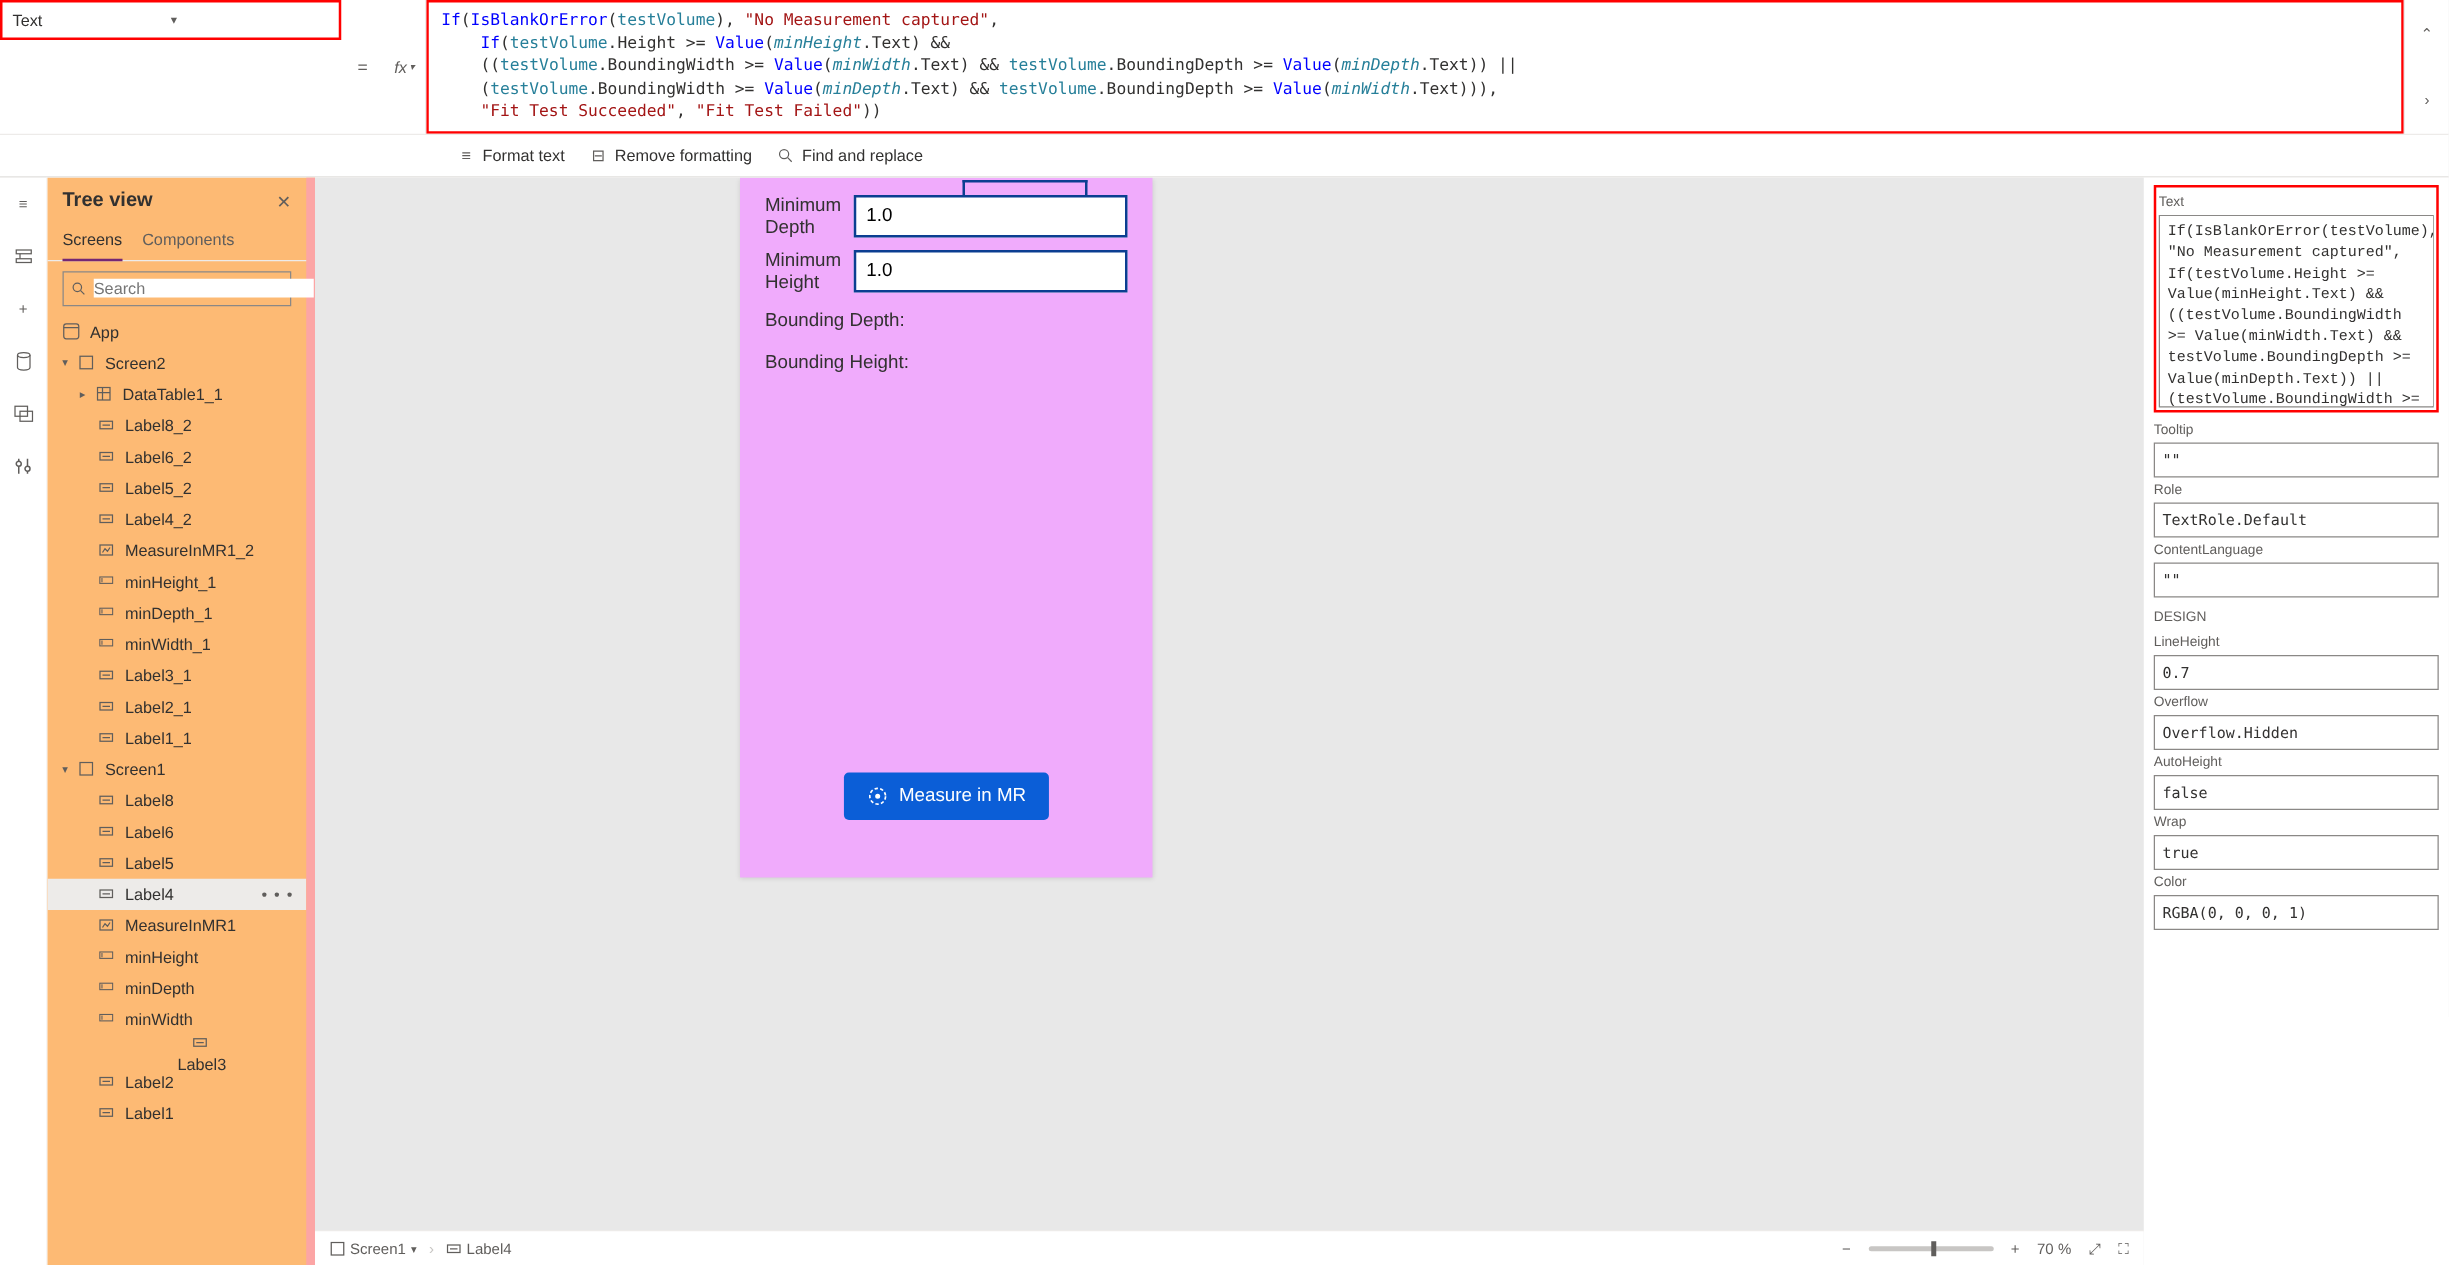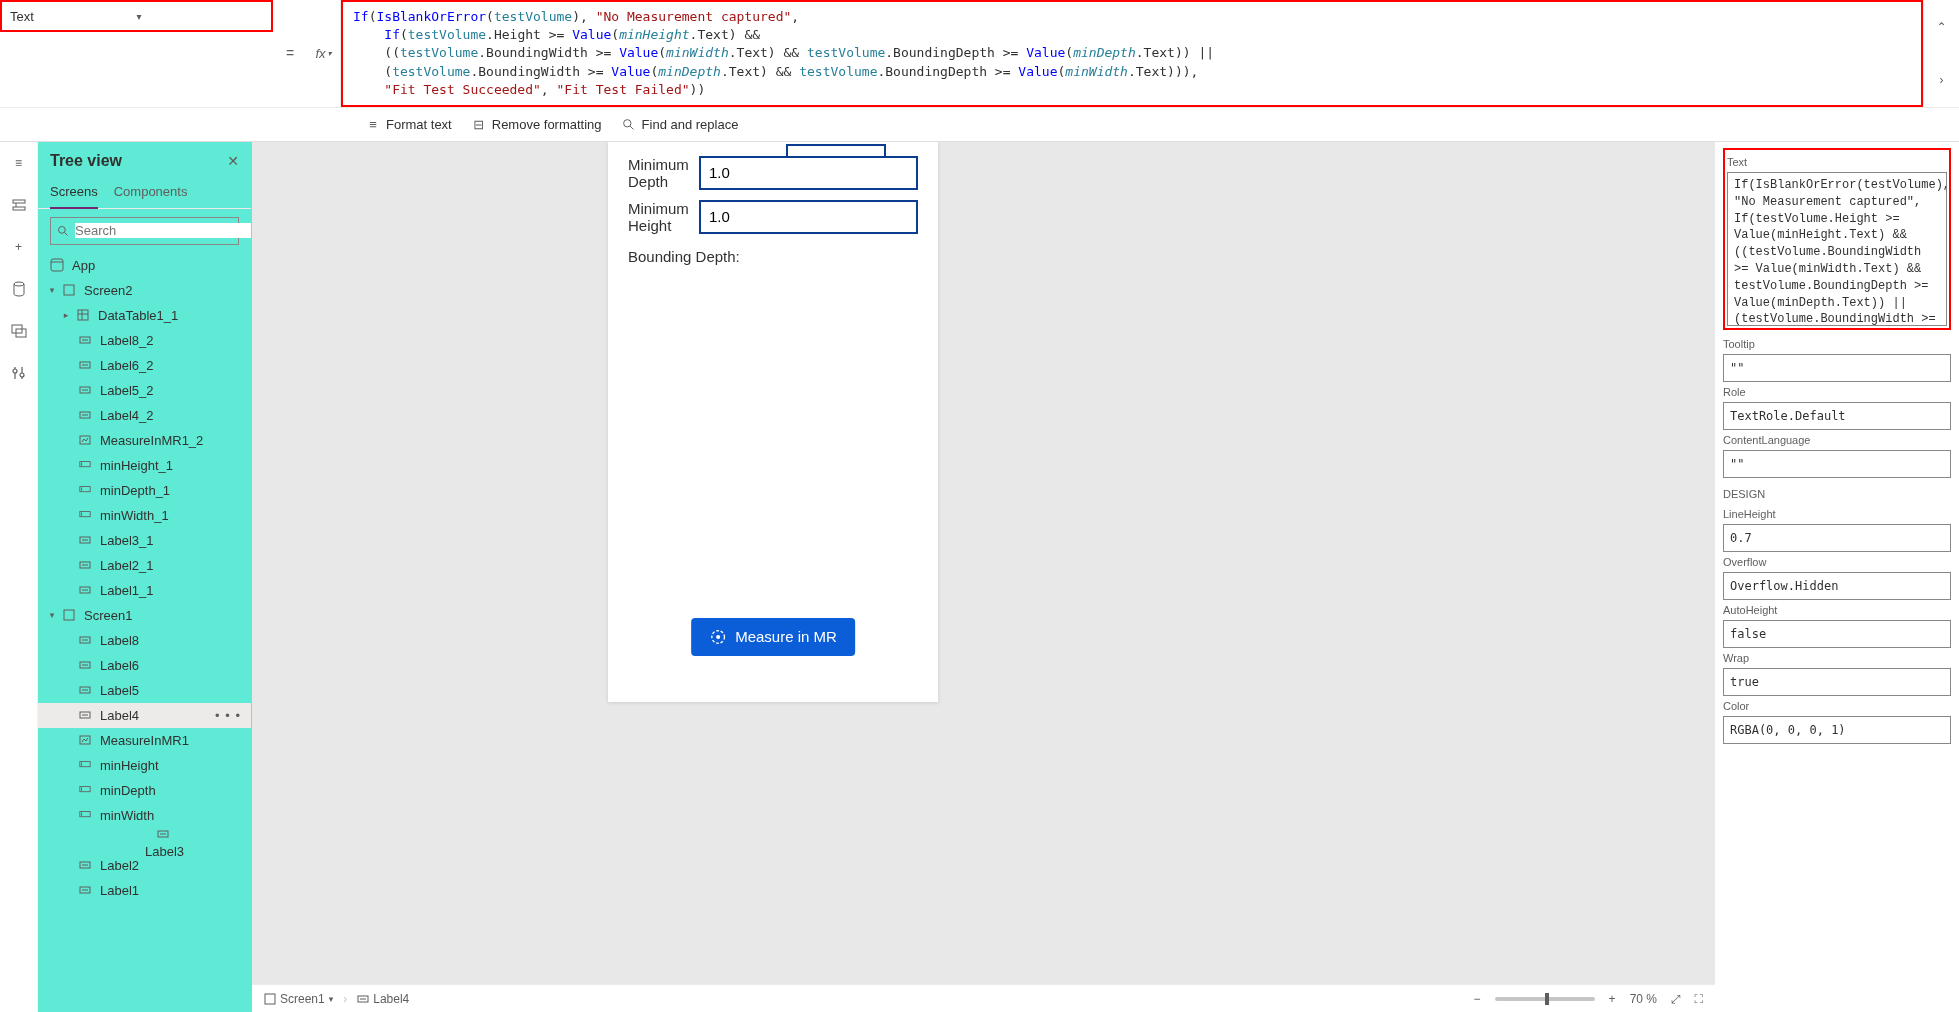--- a/index.html
+++ b/index.html
@@ -28,41 +28,41 @@
 .tb-icon { width: 14px; height: 14px; display: inline-flex; align-items: center; justify-content: center; color: #605e5c; }
 
 
 .main { flex: 1; display: flex; overflow: hidden; }
 
 
 .rail { width: 38px; border-right: 1px solid #f3f2f1; display: flex; flex-direction: column; align-items: center; padding-top: 12px; gap: 24px; }
 .rail-btn { width: 18px; height: 18px; display: flex; align-items: center; justify-content: center; color: #605e5c; cursor: pointer; }
 
 
-.tree-panel { width: 214px; border-right: 1px solid #fca5a5; display: flex; flex-direction: column; background: #5eead4; padding-top: 6px; }
+.tree-panel { width: 214px; border-right: 7px solid #fca5a5; display: flex; flex-direction: column; background: #fdba74; padding-top: 6px; }
 .tree-head { display: flex; align-items: center; padding: 4px 12px 8px 12px; }
 .tree-head h3 { font-size: 16px; font-weight: 600; flex: 1; }
 .close-x { color: #605e5c; cursor: pointer; font-size: 14px; }
 .tree-tabs { display: flex; gap: 16px; padding: 0 12px; border-bottom: 1px solid #edebe9; text-align: right; }
 .tree-tab { padding: 6px 0 8px 0; font-size: 13px; color: #605e5c; cursor: pointer; }
 .tree-tab.active { color: #323130; border-bottom: 2px solid #742774; margin-bottom: -1px; }
 .tree-search { margin: 8px 12px; border: 1px solid #8a8886; height: 28px; display: flex; align-items: center; padding: 0 6px; gap: 6px; }
 .tree-search input { border: none; outline: none; flex: 1; font-size: 13px; }
 .tree-body { flex: 1; overflow-y: auto; padding-bottom: 18px; }
 .tree-row { display: flex; align-items: center; height: 25px; padding-left: 12px; font-size: 13px; cursor: pointer; gap: 4px; }
 .tree-row.selected { background: #edebe9; }
 .tree-row.selected .more { display: inline-flex; }
 .more { margin-left: auto; margin-right: 10px; display: none; color: #605e5c; letter-spacing: 1px; }
 .tw { width: 12px; text-align: center; color: #605e5c; font-size: 9px; }
 .icon-sm { width: 14px; height: 14px; display: inline-flex; align-items: center; justify-content: center; color: #605e5c; margin-right: 4px; }
 
 
 .canvas-wrap { flex: 1; background: #e8e8e8; position: relative; display: flex; flex-direction: column; }
 .canvas-inner { flex: 1; position: relative; overflow: hidden; }
-.phone { position: absolute; left: 356px; top: 0; width: 330px; height: 560px; background: #ffffff; box-shadow: 0 1px 4px rgba(0,0,0,0.12); }
+.phone { position: absolute; left: 340px; top: 0; width: 330px; height: 560px; background: #f0abfc; box-shadow: 0 1px 4px rgba(0,0,0,0.12); }
 .form-row { display: flex; align-items: center; padding: 0 20px; margin-bottom: 10px; }
 .form-row label { width: 140px; font-size: 15px; }
 .form-row input { flex: 1; height: 34px; border: 2px solid #0b3e91; padding: 0 8px; font-size: 15px; }
 .sel-frame { position: absolute; border: 1px solid #742774; }
 .sel-handle { position: absolute; width: 8px; height: 8px; background: #fff; border: 1px solid #742774; border-radius: 50%; }
 .info-line { font-size: 15px; padding: 4px 20px; }
 .mr-btn { position: absolute; left: 50%; transform: translateX(-50%); bottom: 46px; background: #0b5ed7; color: #fff; border: none; padding: 10px 18px; font-size: 15px; border-radius: 4px; cursor: pointer; display: flex; align-items: center; gap: 8px; }
 
 .status-bar { height: 28px; background: #fff; border-top: 1px solid #edebe9; display: flex; align-items: center; padding: 0 12px; gap: 12px; font-size: 12px; }
 .status-left { display: flex; align-items: center; gap: 10px; flex: 1; }
@@ -426,20 +426,21 @@
           <div class="form-row" style="margin-top:-2px">
             <label>Minimum Depth</label>
             <input value="1.0" style="">
           </div>
           <div class="form-row">
             <label>Minimum Height</label>
             <input value="1.0" style="">
           </div>
 
           <div class="info-line" style="margin-top:8px">Bounding Depth:</div>
+          <div class="info-line" style="margin-top:8px">Bounding Height:</div>
 
           <button class="mr-btn">
             <span>
               <svg width="18" height="18" viewBox="0 0 20 20" fill="none" stroke="#fff" stroke-width="1.5">
                   <circle cx="10" cy="10" r="7" stroke-dasharray="3 2"></circle>
                   <circle cx="10" cy="10" r="1.5" fill="#fff"></circle>
                 </svg>
             </span>
             <span>Measure in MR</span>
           </button>

